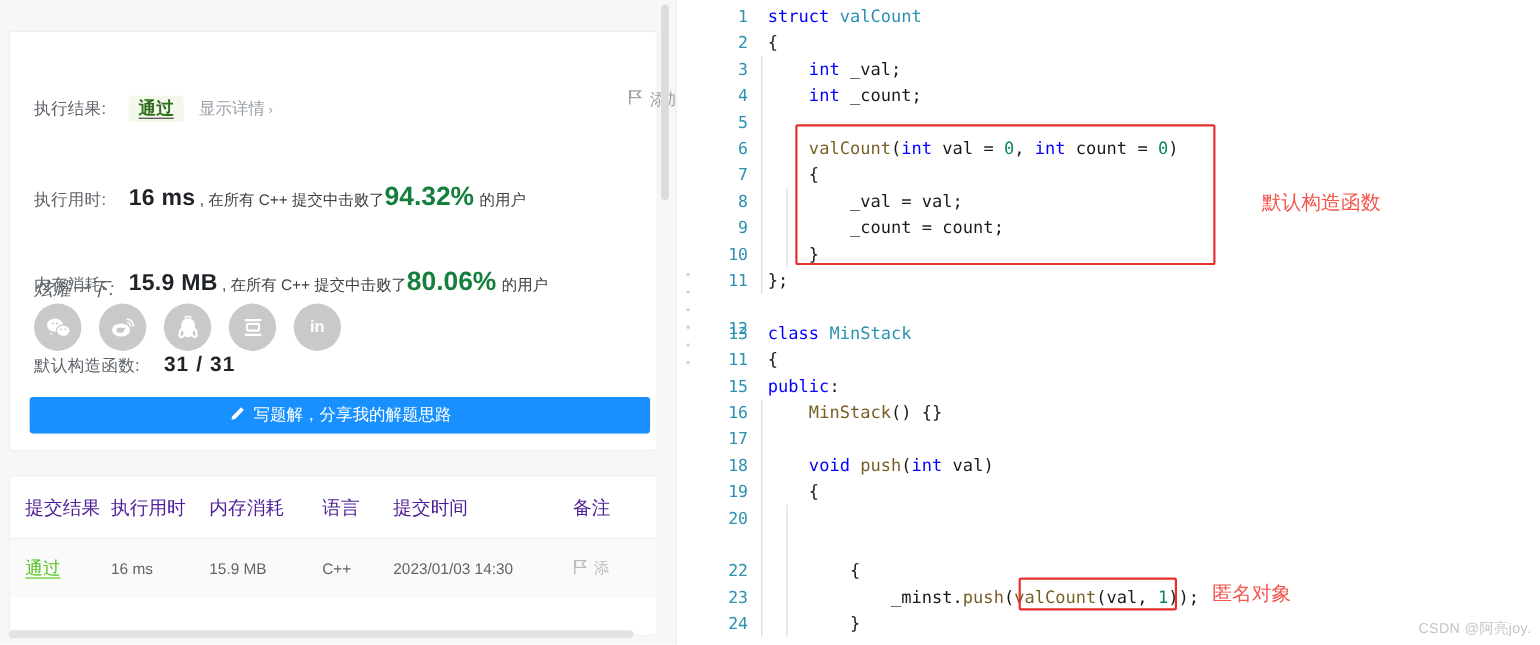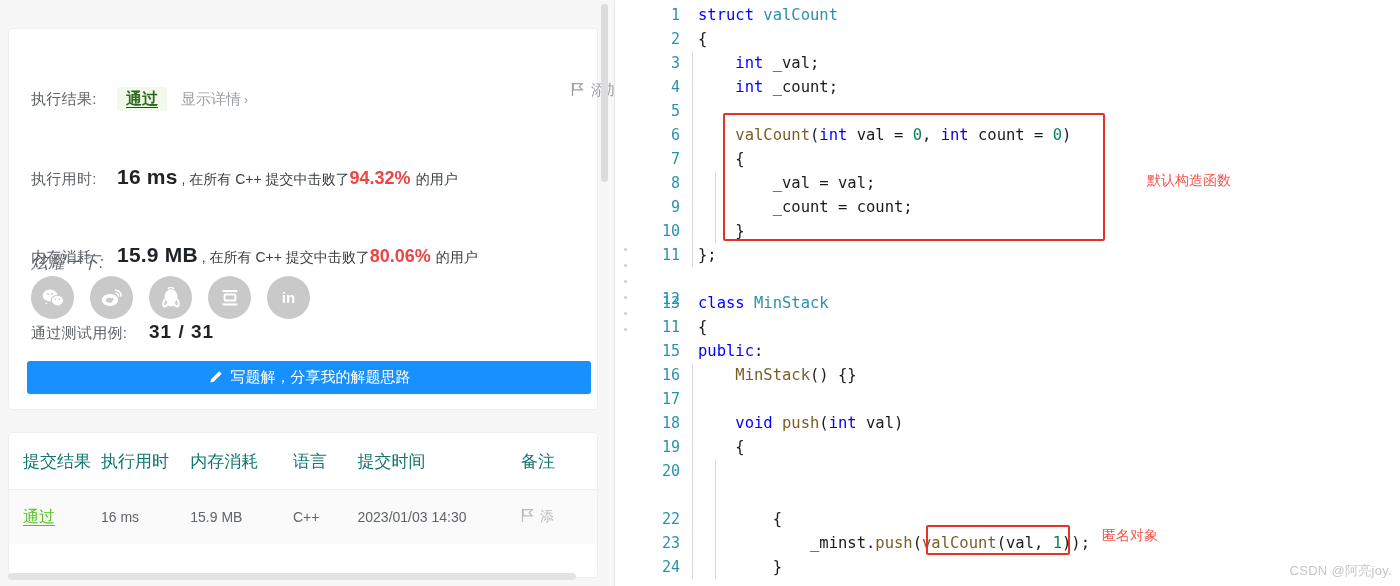--- a/index.html
+++ b/index.html
@@ -38,21 +38,21 @@
     display:inline-block;background:#f2f8ea;color:#2f6b1f;
     font-size:16px;font-weight:700;padding:2px 9px 1px 9px;border-radius:3px;
     text-decoration:underline;text-underline-offset:3px;
     text-decoration-color:#3a3a3a;text-decoration-thickness:1px;
   }
   .detail-link{color:#9aa0a6;font-size:15px;margin-left:14px;}
   .detail-link .chev{font-size:12px;margin-left:3px;}
 
   .big{font-size:21px;font-weight:700;color:#1f2328;letter-spacing:.2px;}
   .mid{font-size:14px;color:#3c4043;margin-left:4px;}
-  .pct{font-size:18px;font-weight:700;color:#ef4444;}
+  .pct{font-size:24px;font-weight:700;color:#15803d;}
   .tail{font-size:14px;color:#3c4043;margin-left:5px;}
   .cases{font-size:19px;font-weight:700;color:#1f2328;letter-spacing:1px;}
 
   .add-note{
     position:absolute;right:-24px;top:52px;display:flex;align-items:center;
     color:#9aa0a6;font-size:15px;white-space:nowrap;
   }
   .flag-ico{display:inline-block;margin-right:7px;}
 
   .share-label{position:absolute;left:22px;top:222px;color:#5f6469;font-size:17px;font-style:italic;}
@@ -67,21 +67,21 @@
     position:absolute;left:18px;top:332px;width:564px;height:33px;
     background:#1890ff;border-radius:3px;color:#fff;font-size:15px;
     display:flex;align-items:center;justify-content:center;gap:8px;
     box-shadow:0 1px 0 rgba(0,0,0,.05);
   }
   .pencil{display:inline-block;transform:translateY(1px);}
 
   
   .thead{display:flex;height:56px;align-items:center;border-bottom:1px solid #f0f0f0;}
   .tbody-row{display:flex;height:54px;align-items:center;background:#fafafa;}
-  .th{color:#0f766e;font-size:17px;}
+  .th{color:#4c1d95;font-size:17px;}
   .td{color:#5f6469;font-size:14px;}
   .c0{width:96px;padding-left:14px;box-sizing:border-box;}
   .c1{width:94px;}
   .c2{width:108px;}
   .c3{width:68px;}
   .c4{width:172px;}
   .c5{width:80px;}
   .td.status{color:#52c41a;font-size:16px;text-decoration:underline;text-underline-offset:3px;text-decoration-color:#52c41a;}
   .td.note{color:#b8bcc0;display:flex;align-items:center;gap:6px;white-space:nowrap;}
   .bottom-strip{
@@ -116,21 +116,21 @@
 
   .kw{color:#0000ff;}
   .kwp{color:#af00db;}
   .typ{color:#2b91af;}
   .fn{color:#795e26;}
   .num{color:#098658;}
   .pl{color:#1a1a1a;}
 
   .redbox{position:absolute;border:2px solid #e8302a;border-radius:2px;box-sizing:border-box;}
   .annot{
-    position:absolute;color:#f4554d;font-size:14px;white-space:nowrap;
+    position:absolute;color:#f4554d;font-size:18px;white-space:nowrap;
     font-family:"Liberation Sans","DejaVu Sans",sans-serif;
   }
   .watermark{
     position:absolute;right:8px;bottom:6px;color:#c2c6ca;font-size:13px;
     letter-spacing:.3px;
   }
 </style>
 </head>
 <body>
 
@@ -157,21 +157,21 @@
 
         <div class="row">
           <span class="lbl">内存消耗:</span>
           <span class="big">15.9 MB</span>
           <span class="mid">, 在所有 C++ 提交中击败了</span>
           <span class="pct">80.06%</span>
           <span class="tail">的用户</span>
         </div>
 
         <div class="row">
-          <span class="lbl" style="min-width:118px">通过测试用例:</span>
+          <span class="lbl" style="min-width:118px">默认构造函数:</span>
           <span class="cases">31 / 31</span>
         </div>
       </div>
 
       <div class="add-note">
         <span class="flag-ico">
           <svg width="13" height="15" viewBox="0 0 13 15">
               <path d="M1.5 1v13" stroke="#9aa0a6" stroke-width="1.3" fill="none"></path>
               <path d="M2.2 1.6h9l-3 3.1 3 3.1h-9z" stroke="#9aa0a6" stroke-width="1.2" fill="none"></path>
             </svg>

